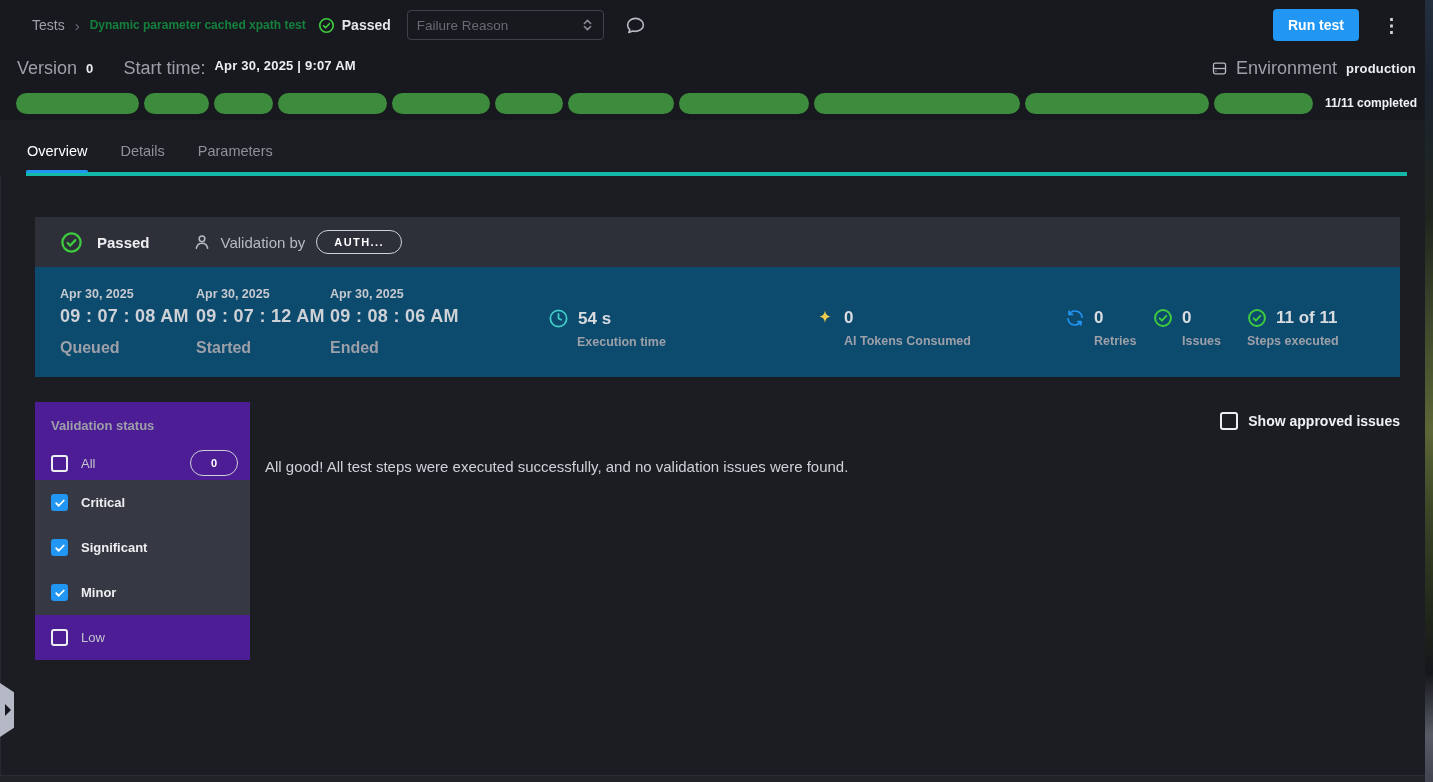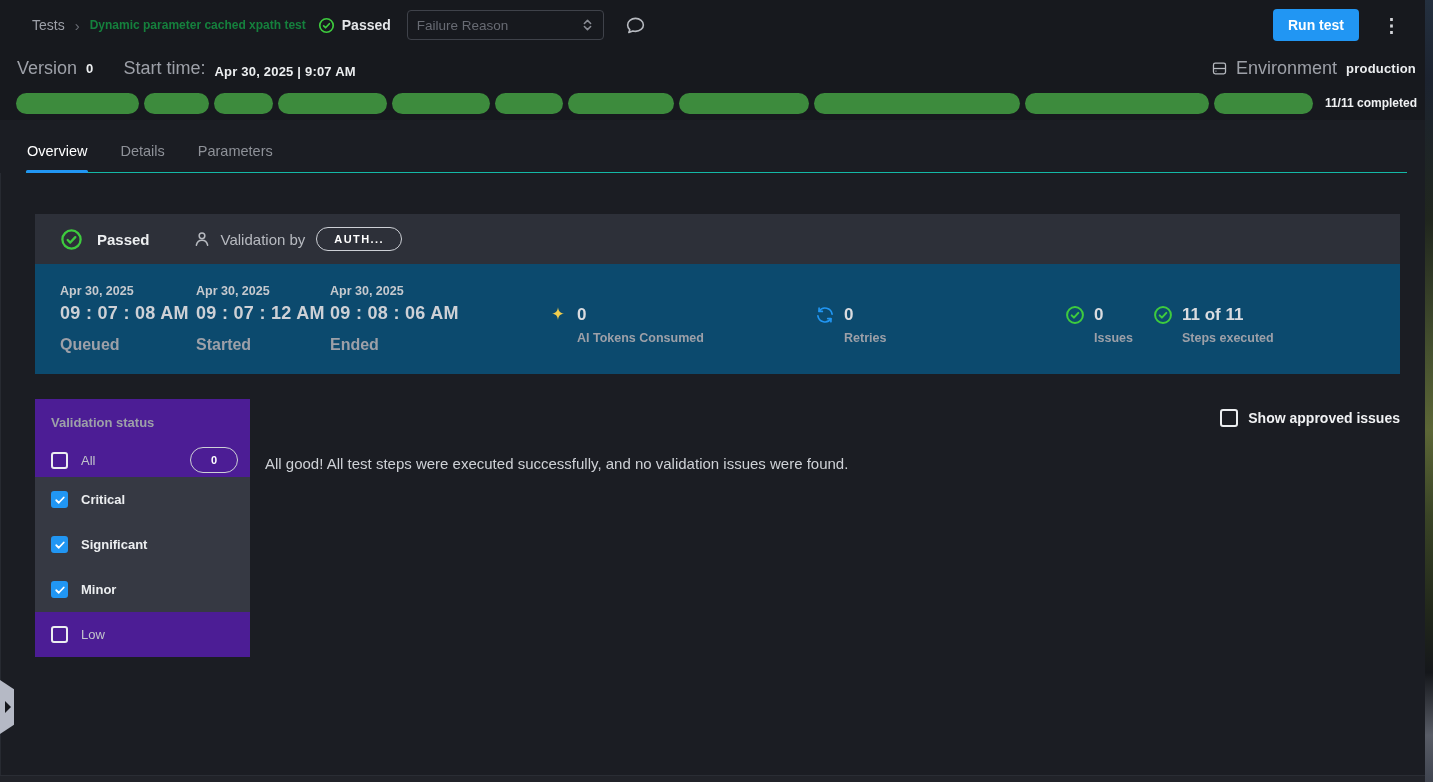--- a/index.html
+++ b/index.html
@@ -21,34 +21,34 @@
   .comment-btn { margin-left:21px; display:flex; align-items:center; cursor:pointer; }
   .topbar-spacer { flex:1; }
   .run-btn { background:#2196f3; color:#fff; font-size:14px; font-weight:600; border:none; border-radius:4px;
     padding:8px 15px; cursor:pointer; font-family:inherit; }
   .kebab { color:#d3d5d9; font-size:19px; font-weight:700; margin-left:23px; cursor:pointer; line-height:1; letter-spacing:0; }
 
   
   .metarow { height:36px; display:flex; align-items:center; padding:0 17px; flex:0 0 auto; }
   .meta-lbl { color:#9da0a8; font-size:18px; }
   .meta-val { color:#eceef0; font-size:13px; font-weight:700; margin-left:9px; letter-spacing:.2px; }
-  .start-group { margin-left:30px; display:flex; align-items:flex-end; }
+  .start-group { margin-left:30px; display:flex; align-items:flex-start; }
   .meta-spacer { flex:1; }
   .env-group { display:flex; align-items:center; }
   .env-group .meta-lbl { margin-left:8px; }
 
   
   .progressrow { height:34px; display:flex; align-items:center; padding:0 16px; flex:0 0 auto; }
   .seg-track { flex:1; display:flex; gap:5px; }
   .seg { height:21px; border-radius:10.5px; flex-basis:0; }
   .progress-label { color:#f0f1f3; font-size:12px; font-weight:600; margin-left:12px; white-space:nowrap; }
 
   
   .tabsrow { background:#1b1d23; padding:14px 26px 0 26px; flex:0 0 auto; }
-  .tabs-inner { display:flex; gap:31px; border-bottom:1px solid #14b8a6;text-align:center; }
+  .tabs-inner { display:flex; gap:31px; border-bottom:4px solid #14b8a6;text-align:center; }
   .tab { position:relative; padding:9px 1px 13px 1px; font-size:14.5px; color:#8e9198; cursor:pointer; }
   .tab.active { color:#ffffff; }
   .tab.active::after { content:""; position:absolute; left:0; right:0; bottom:-1px; height:3px; border-radius:2px; background:#2196f3; }
 
   
   .content { position:relative; background:#1b1d23; flex:1; box-shadow:inset 1px 0 0 #272a31; }
 
   
   .card { position:absolute; left:35px; top:41px; width:1365px; }
   .card-header { height:50px; background:#2d3039; display:flex; align-items:center; padding:0 25px; }
@@ -243,20 +243,32 @@
             <div class="ts-time">09 : 07 : 12 AM</div>
             <div class="ts-label">Started</div>
           </div>
 
           <div class="ts-col">
             <div class="ts-date">Apr 30, 2025</div>
             <div class="ts-time">09 : 08 : 06 AM</div>
             <div class="ts-label">Ended</div>
           </div>
 
+          <div class="metric">
+            <div class="metric-row">
+              <span class="icon">
+                <svg width="21" height="21" viewBox="0 0 24 24" fill="none" stroke="#3fd0c9" stroke-width="2" stroke-linecap="round" stroke-linejoin="round">
+                  <circle cx="12" cy="12" r="9.3"></circle>
+                  <path d="M12 6.8V12l3.2 1.4"></path>
+                </svg>
+              </span>
+              <span class="metric-val">54 s</span>
+            </div>
+            <div class="metric-label">Execution time</div>
+          </div>
 
           <div class="metric">
             <div class="metric-row">
               <span class="icon">
                 <svg width="20" height="20" viewBox="0 0 24 24" fill="#f0cd4d">
                   <path d="M12 2.6c.7 5 2.6 7 7.6 7.7-5 .7-6.9 2.7-7.6 7.7-.7-5-2.6-7-7.6-7.7 5-.7 6.9-2.7 7.6-7.7z"></path>
                 </svg>
               </span>
               <span class="metric-val">0</span>
             </div>

